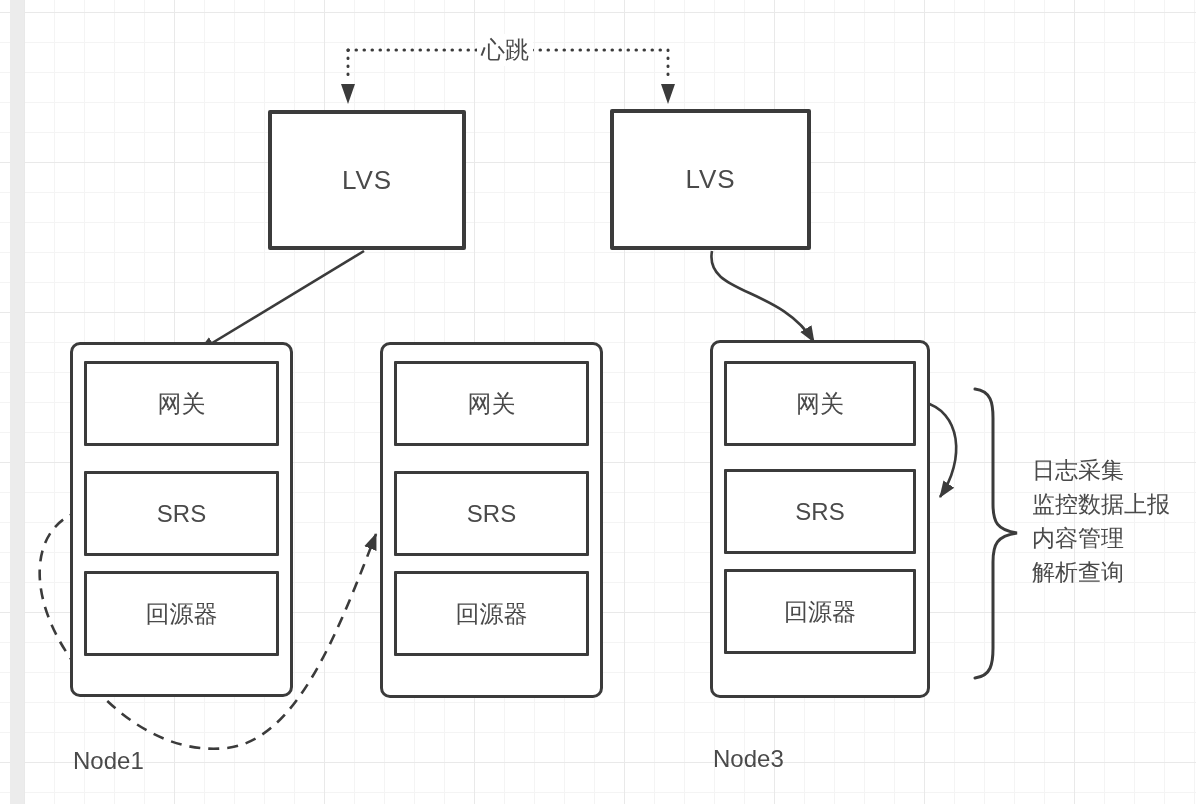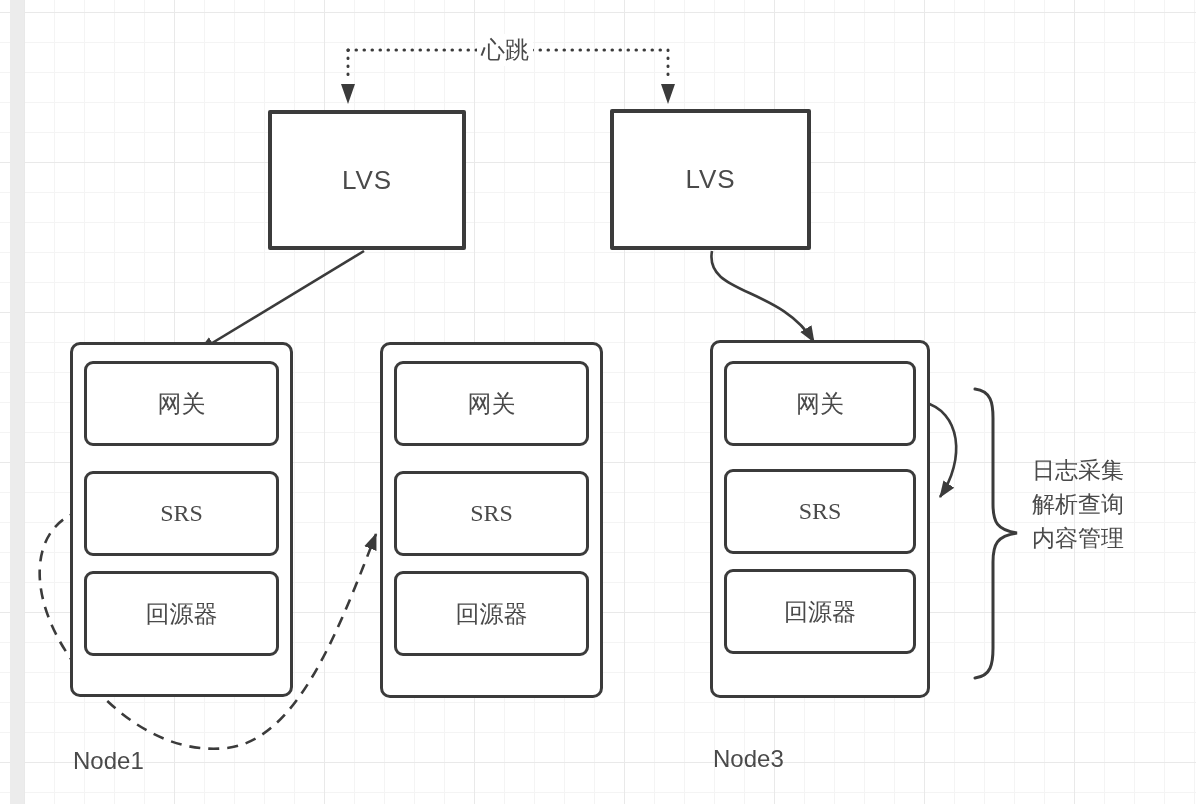--- a/index.html
+++ b/index.html
@@ -54,29 +54,28 @@
     border-radius: 10px;
     background: #ffffff;
     position: absolute;
     box-sizing: border-box;
   }
   .comp-box {
     position: absolute;
     left: 11px; right: 11px;
     height: 85px;
     border: 3px solid #3b3b3b;
-    border-radius: 9px;
+    border-radius: 1px;
     background: #ffffff;
     color: #4a4a4a;
     font-size: 24px;
     display: flex;
     align-items: center;
     justify-content: center;
     box-sizing: border-box;
-    font-family: Liberation Serif, serif;
   }
   .comp-1 { top: 16px; }
   .comp-2 { top: 126px; }
   .comp-3 { top: 226px; }
   .node-label {
     position: absolute;
     left: 0; right: 0;
     top: 402px;
     text-align: left;
     font-size: 24px;
@@ -174,17 +173,18 @@
       <span>SRS</span>
     </div>
     <div class="comp-box comp-3">
       <span>回源器</span>
     </div>
     <div class="node-label">Node3</div>
   </div>
 
   <div id="brace-text">
     <div>日志采集</div>
+    <div>监控数据上报</div>
+    <div>内容管理</div>
     <div>解析查询</div>
-    <div>内容管理</div>
   </div>
 
 </div>
 
 </body></html>

